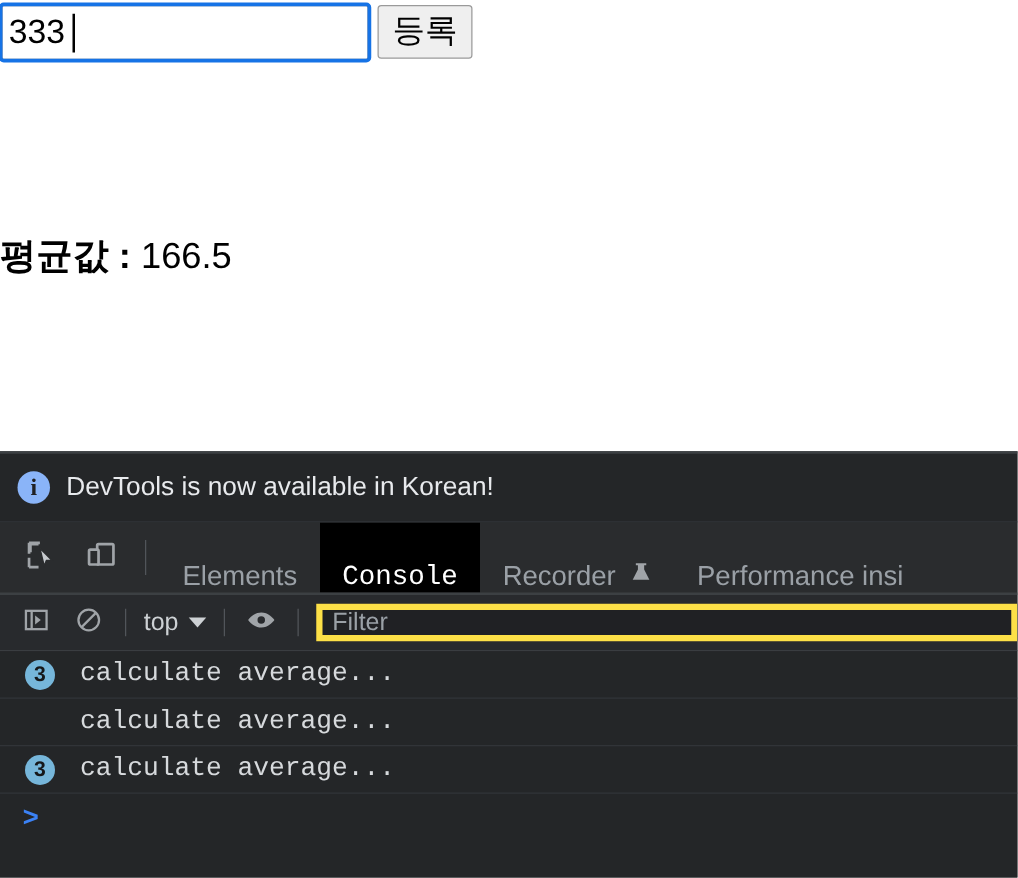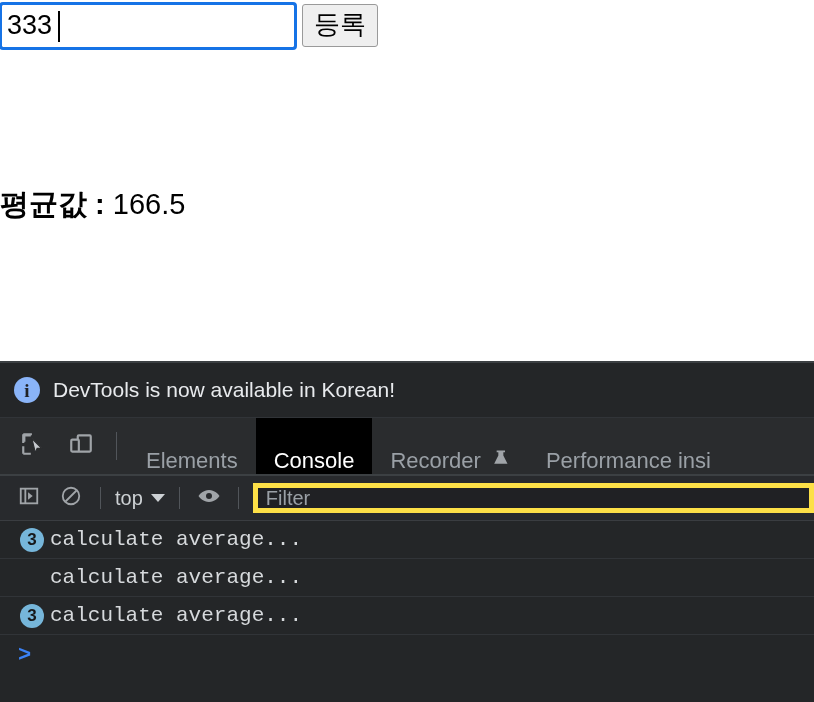--- a/index.html
+++ b/index.html
@@ -189,20 +189,21 @@
     gap: 9px;
     padding: 0 18px;
     color: #9aa0a6;
     font-size: 22px;
     white-space: nowrap;
     cursor: default;
   }
   .dt-tab.active {
     background: #000000;
     color: #ffffff;
+    font-family: Liberation Mono, monospace;
   }
 
   
   .dt-consolebar {
     position: relative;
     height: 44px;
     background: #282a2d;
     display: flex;
     align-items: center;
     border-bottom: 1px solid #3a3d41;
@@ -279,21 +280,21 @@
     color: #16181a;
     font-size: 17px;
     font-weight: bold;
     display: flex;
     align-items: center;
     justify-content: center;
     line-height: 1;
   }
   .count-spacer { flex: 0 0 auto; width: 24px; height: 24px; }
   .log-text {
-    margin-left: 6px;
+    margin-left: 20px;
     color: #d6d9dc;
     font-family: "Liberation Mono", monospace;
     font-size: 21px;
     white-space: nowrap;
   }
   .prompt-row {
     height: 40px;
     display: flex;
     align-items: center;
     padding-left: 18px;

